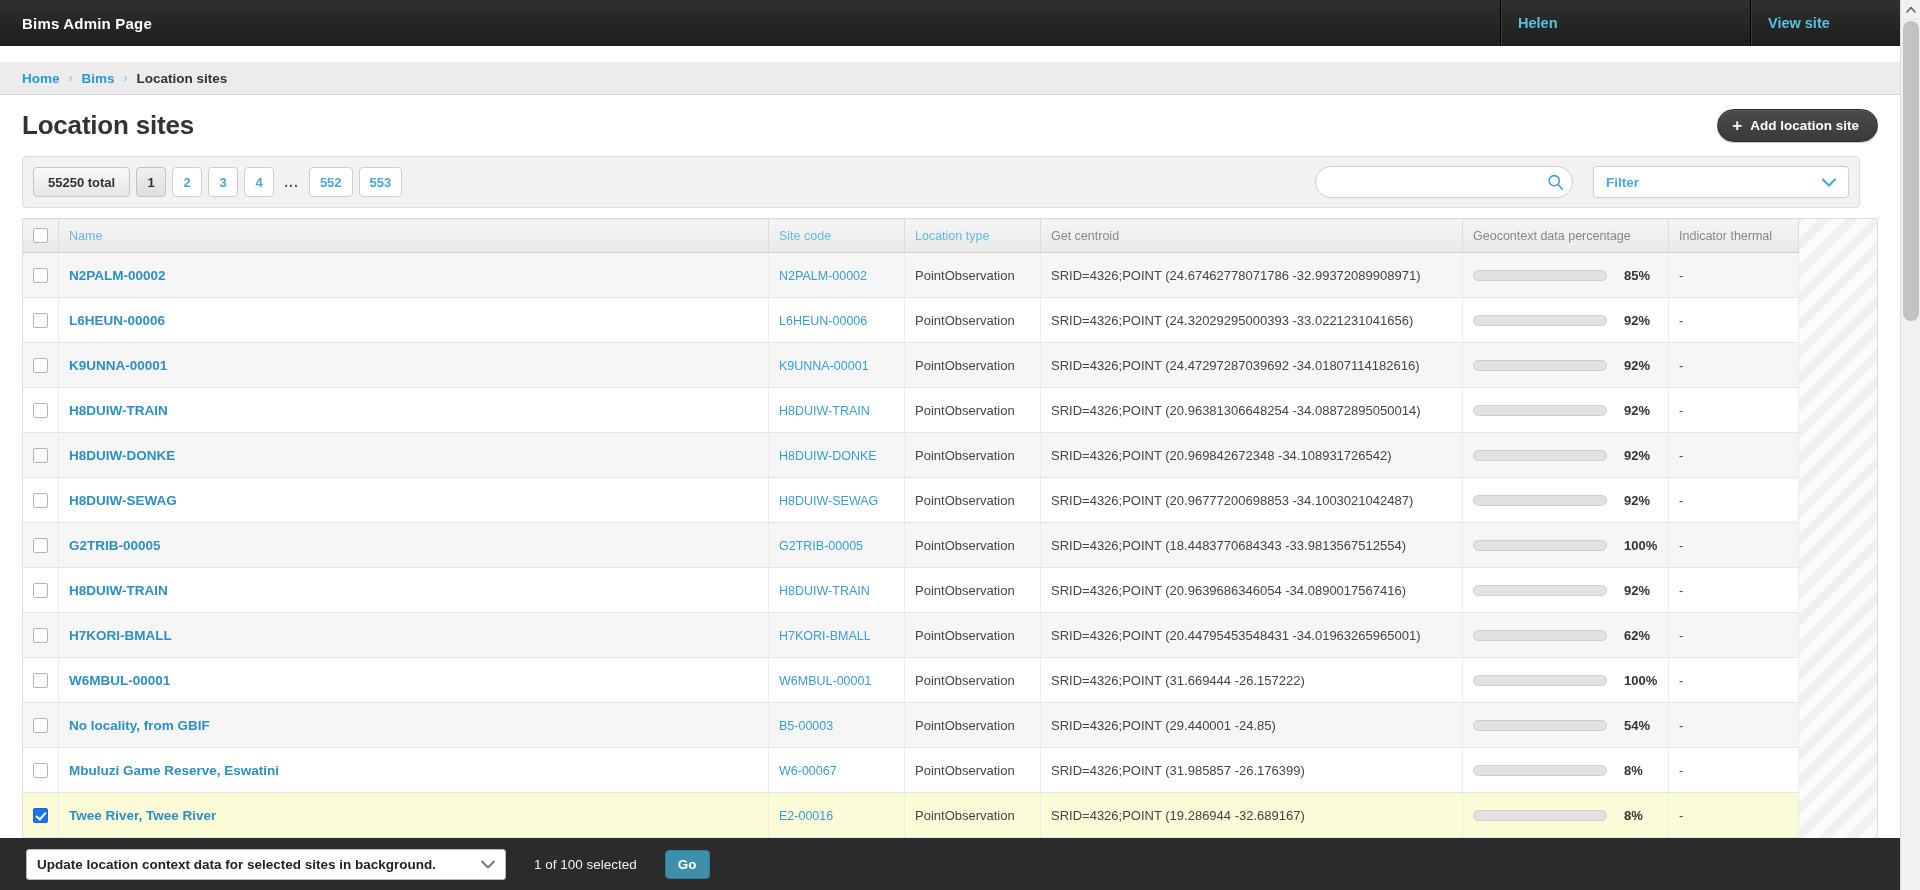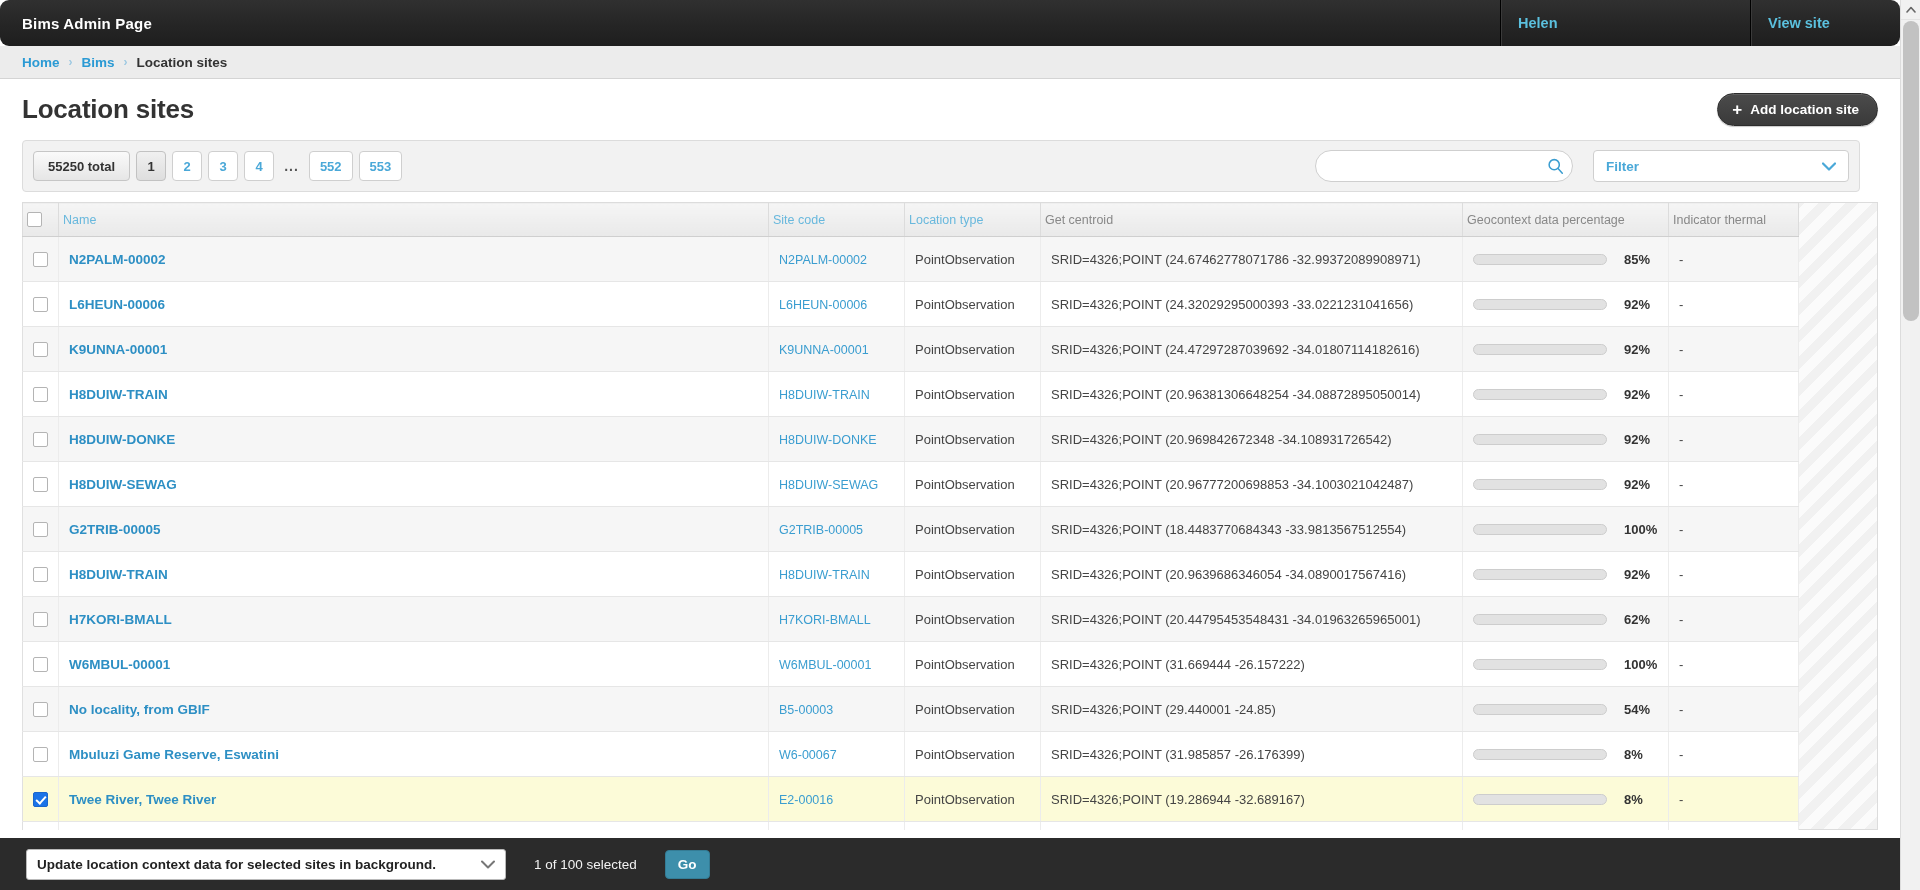--- a/index.html
+++ b/index.html
@@ -14,21 +14,20 @@
   }
 
   
   .topbar {
     position: relative;
     height: 46px;
     background: linear-gradient(to bottom, #303030 0%, #262626 50%, #1e1e1e 100%);
     display: flex;
     align-items: stretch;
     color: #fff;
-    border-radius: 9px;
   }
   .topbar-brand {
     display: flex; align-items: center;
     padding: 0 22px;
     font-size: 15px;
     font-weight: bold;
     color: #ffffff;
     letter-spacing: .2px;
   }
   .topbar-spacer { flex: 1 1 auto; }
@@ -48,20 +47,21 @@
   .topbar-cell.viewsite { min-width: 150px; text-align: right; }
 
   
   .breadcrumb {
     height: 33px;
     background: #ececec;
     border-bottom: 1px solid #d4d4d4;
     display: flex; align-items: center;
     padding: 0 22px;
     font-size: 13.5px;
+    margin-top: 16px;
   }
   .breadcrumb a { color: #2b9ad4; text-decoration: none; font-weight: bold; }
   .breadcrumb .sep { color: #9ec9e2; margin: 0 9px; font-size: 12px; font-weight: bold;}
   .breadcrumb .current { color: #333; font-weight: bold; }
 
   
   .page-head {
     display: flex; align-items: center; justify-content: space-between;
     padding: 14px 22px 10px 22px;
     background: #fff;
@@ -173,21 +173,21 @@
     background: #fff;
   }
   table.grid th {
     background: linear-gradient(to bottom,#f5f5f5,#e9e9e9);
     border-bottom: 1px solid #cfcfcf;
     border-top: 1px solid #dcdcdc;
     border-right: 1px solid #dcdcdc;
     text-align: left;
     font-size: 12.5px;
     font-weight: normal;
-    padding: 9px 4px;
+    padding: 9px 10px;
     color: #888;
     height: 26px;
     white-space: nowrap;
   }
   table.grid th.sortable { color: #68b8dd; cursor: pointer; }
   table.grid th:first-child { border-left: 1px solid #dcdcdc; }
   table.grid td {
     border-bottom: 1px solid #e6e6e6;
     border-right: 1px solid #ececec;
     padding: 10px;

